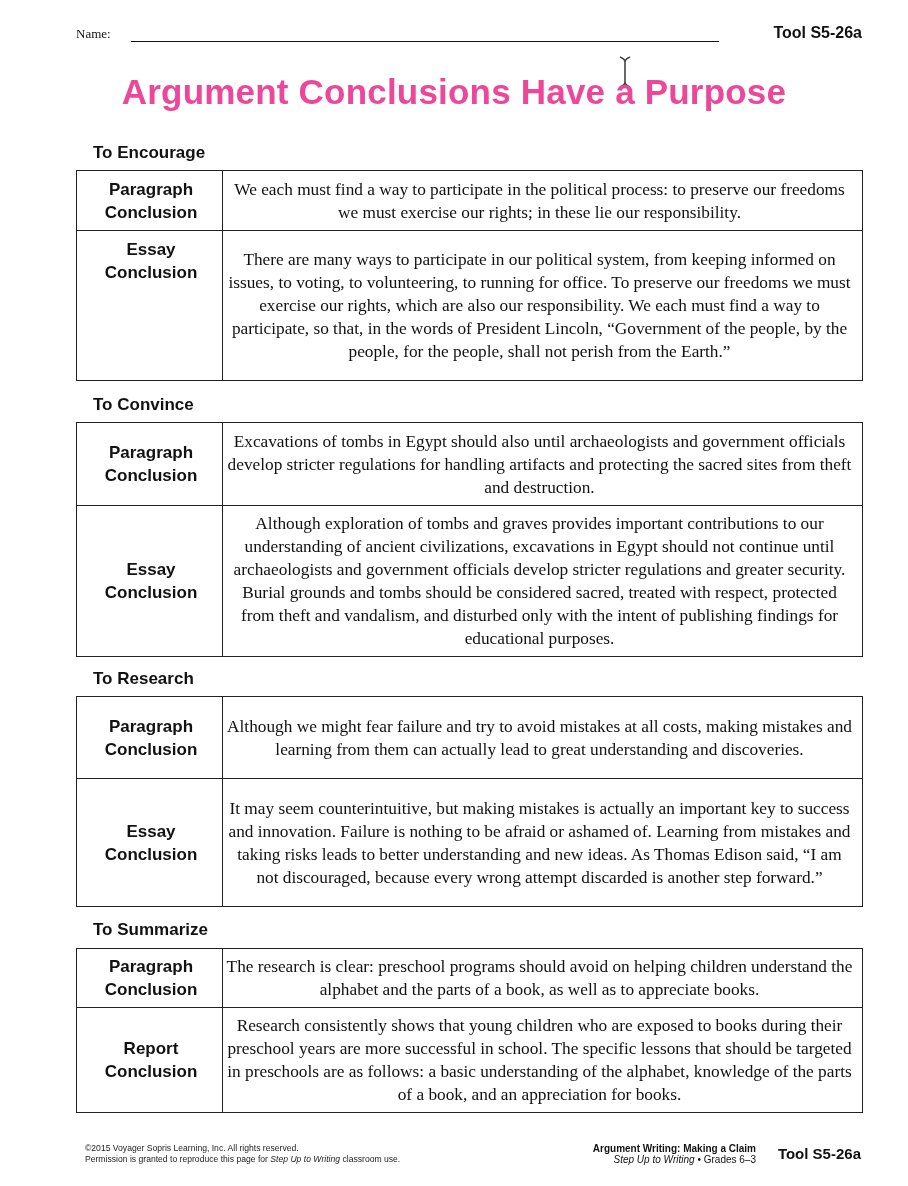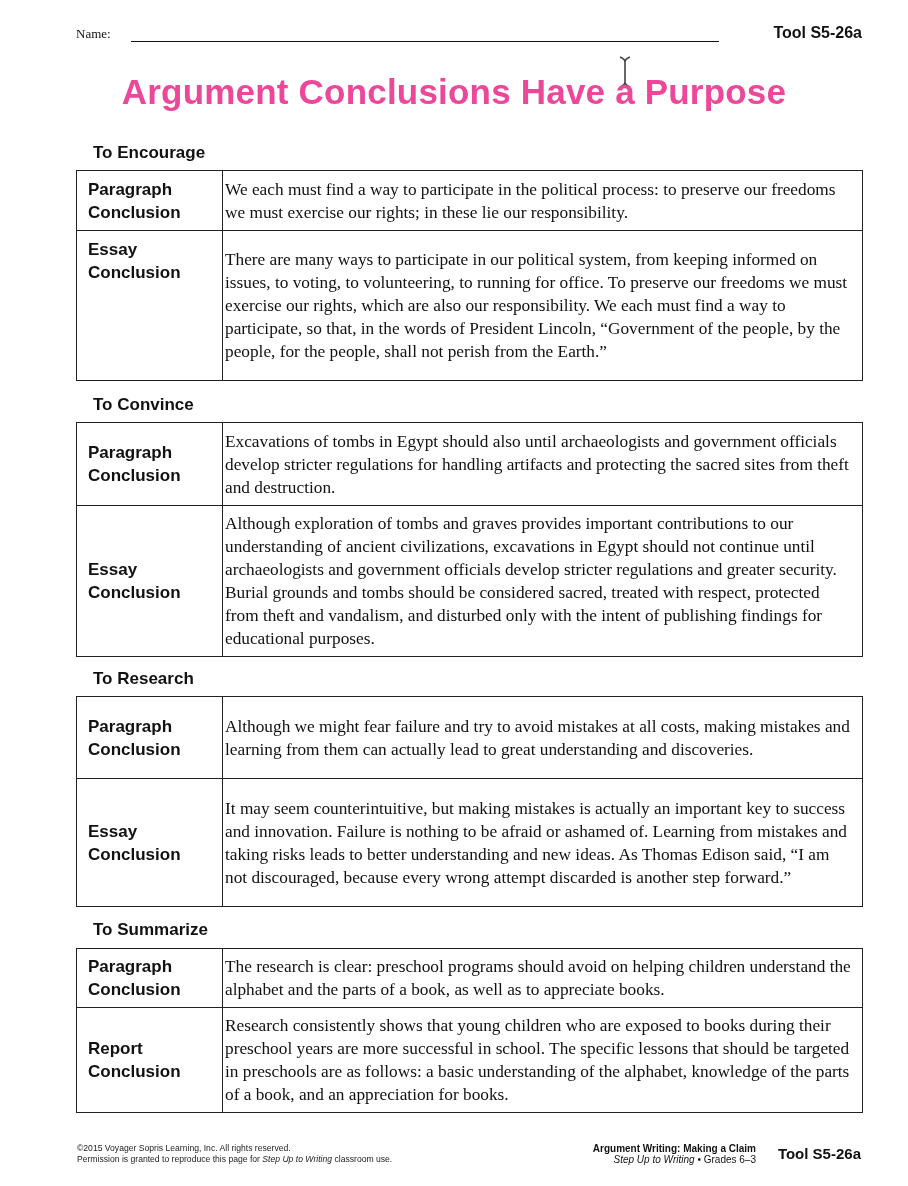--- a/index.html
+++ b/index.html
@@ -6,24 +6,24 @@
   body { width:908px; height:1186px; position:relative; overflow:hidden; color:#111; }
   .name-row { position:absolute; left:76px; top:24px; width:790px; height:24px; }
   .name-label { position:absolute; left:0; top:2px; font-family:"Liberation Serif", serif; font-size:13px; }
   .name-line { position:absolute; left:55px; top:17px; width:588px; border-bottom:1.3px solid #111; }
   .tool-top { position:absolute; right:4px; top:0; font-family:"Liberation Sans", sans-serif; font-weight:bold; font-size:16px; }
   .cursor { position:absolute; left:618px; top:56px; width:14px; height:32px; }
   .title { position:absolute; left:0; width:908px; top:72px; text-align:center;
            font-family:"Liberation Sans", sans-serif; font-weight:bold; font-size:35px; color:#ec4899; letter-spacing:0.2px; }
   .section-head { position:absolute; left:77px; font-family:"Liberation Sans", sans-serif; font-weight:bold; font-size:17px;margin-left:16px; }
   table.ex { position:absolute; left:76px; width:787px; border-collapse:collapse; }
-  table.ex td { border:1.3px solid #222; vertical-align:middle; }
+  table.ex td { border:1.3px solid #222; vertical-align:middle;text-align:center; }
   td.lbl { width:126px; padding:0 8px 0 11px; font-family:"Liberation Sans", sans-serif; font-weight:bold; font-size:17px; line-height:23px; }
   td.txt { padding:6px 8px 6px 2px; font-family:"Liberation Serif", serif; font-size:17.3px; line-height:23px; }
-  .foot-left { position:absolute; left:77px; top:1143px; font-family:"Liberation Sans", sans-serif; font-size:8.6px; line-height:11px; color:#222; }
+  .foot-left { position:absolute; left:85px; top:1143px; font-family:"Liberation Sans", sans-serif; font-size:8.6px; line-height:11px; color:#222; }
   .foot-mid { position:absolute; right:152px; top:1143px; text-align:right; font-family:"Liberation Sans", sans-serif; font-size:10px; line-height:11px; color:#111; }
   .foot-mid .b { font-weight:bold; }
   .tool-bottom { position:absolute; right:47px; top:1145px; font-family:"Liberation Sans", sans-serif; font-weight:bold; font-size:15px; }
   i { font-style:italic; }
 </style>
 </head>
 <body>
 
 <div class="name-row">
   <span class="name-label">Name:</span>

